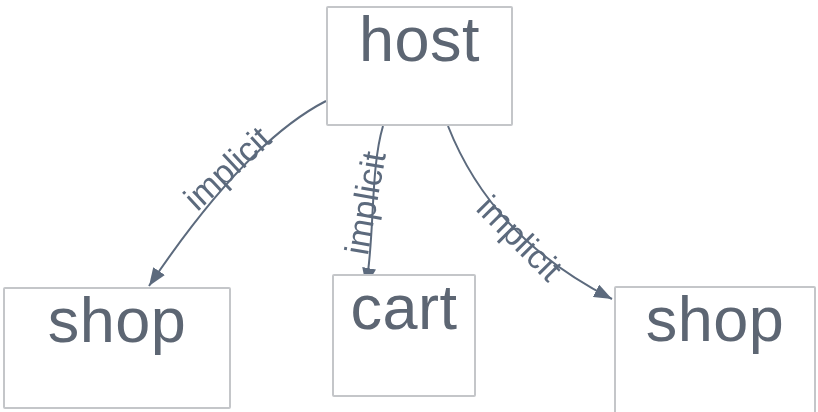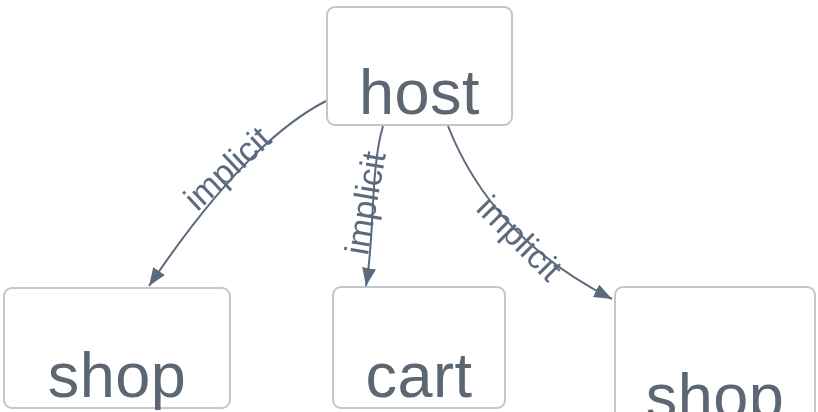--- a/index.html
+++ b/index.html
@@ -14,22 +14,22 @@
   html,body{width:818px;height:412px;background:var(--background);overflow:hidden;}
   body{font-family:"Liberation Sans",sans-serif;}
   .canvas{position:relative;width:818px;height:412px;background:var(--background);}
   .edges-layer{position:absolute;left:0;top:0;width:818px;height:412px;}
   .edge-path{stroke:var(--edge);stroke-width:2;fill:none;}
   .arrowhead{fill:var(--edge);}
   .node{
     position:absolute;
     background:var(--node-fill);
     border:2px solid var(--node-border);
-    border-radius:9px;
-    display:flex;align-items:flex-end;justify-content:center;
+    border-radius:2px;
+    display:flex;align-items:flex-start;justify-content:center;
     cursor:pointer;
   }
   .node-label{
     font-size:63px;
     color:var(--node-text);
     line-height:1;
     white-space:nowrap;
     letter-spacing:0.5px;
   }
   .edge-label{
@@ -62,21 +62,21 @@
   <div class="edge-label" style="left:520px;top:238px;--rot:45deg">implicit</div>
 
   <div class="node" style="left:326px;top:6px;width:187px;height:120px">
     <span class="node-label">host</span>
   </div>
 
   <div class="node" style="left:3px;top:287px;width:228px;height:122px">
     <span class="node-label">shop</span>
   </div>
 
-  <div class="node" style="left:332px;top:286px;width:174px;height:123px">
+  <div class="node" style="left:332px;top:274px;width:144px;height:123px">
     <span class="node-label">cart</span>
   </div>
 
   <div class="node" style="left:614px;top:286px;width:202px;height:144px">
     <span class="node-label">shop</span>
   </div>
 
 </div>
 
 </body></html>

